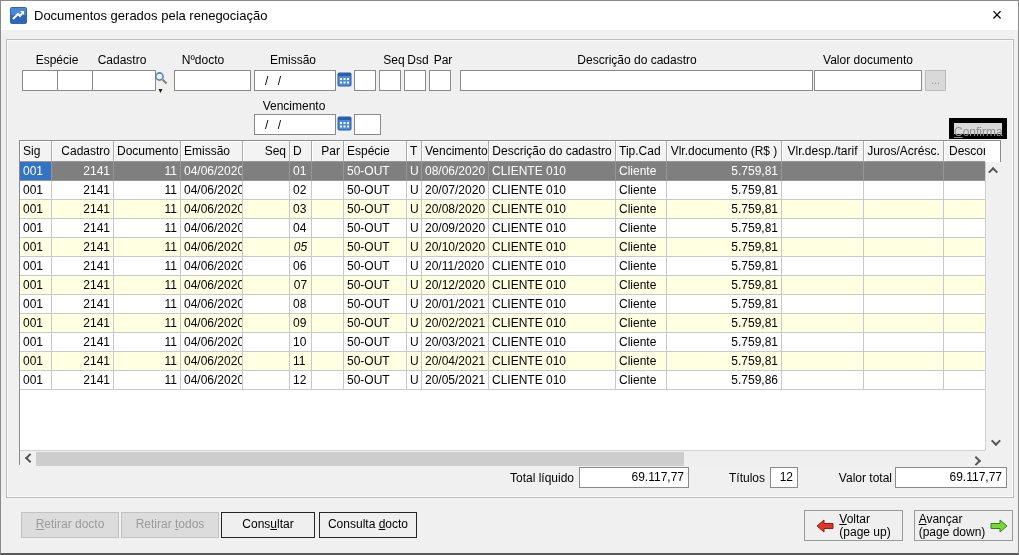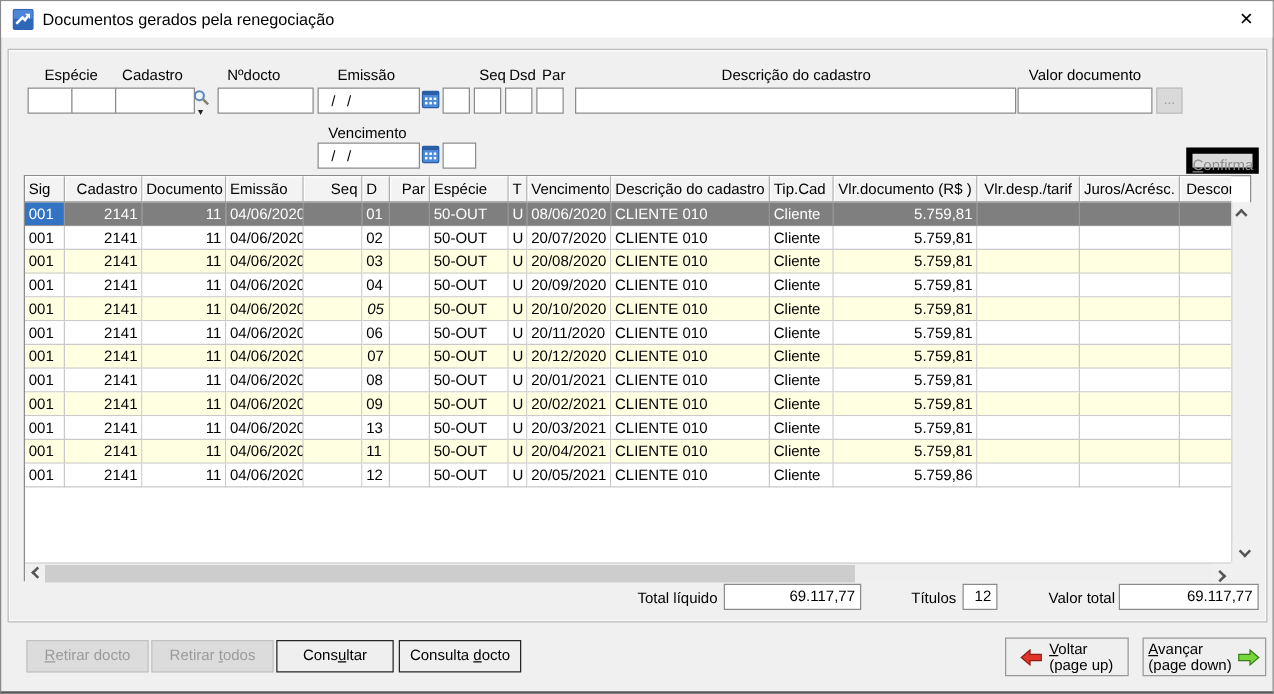--- a/index.html
+++ b/index.html
@@ -363,21 +363,21 @@
                 <td style="text-align: right;"></td>
                 <td style="text-align: right;"></td>
                 <td style="text-align: right;"></td>
               </tr>
               <tr>
                 <td style="text-align: left;">001</td>
                 <td style="text-align: right;">2141</td>
                 <td style="text-align: right;">11</td>
                 <td style="text-align: left;">04/06/2020</td>
                 <td style="text-align: right;"></td>
-                <td style="text-align: left;">13</td>
+                <td style="text-align: left;">10</td>
                 <td style="text-align: right;"></td>
                 <td style="text-align: left;">50-OUT</td>
                 <td style="text-align: left;">U</td>
                 <td style="text-align: left;">20/03/2021</td>
                 <td style="text-align: left;">CLIENTE 010</td>
                 <td style="text-align: left;">Cliente</td>
                 <td style="text-align: right;">5.759,81</td>
                 <td style="text-align: right;"></td>
                 <td style="text-align: right;"></td>
                 <td style="text-align: right;"></td>

